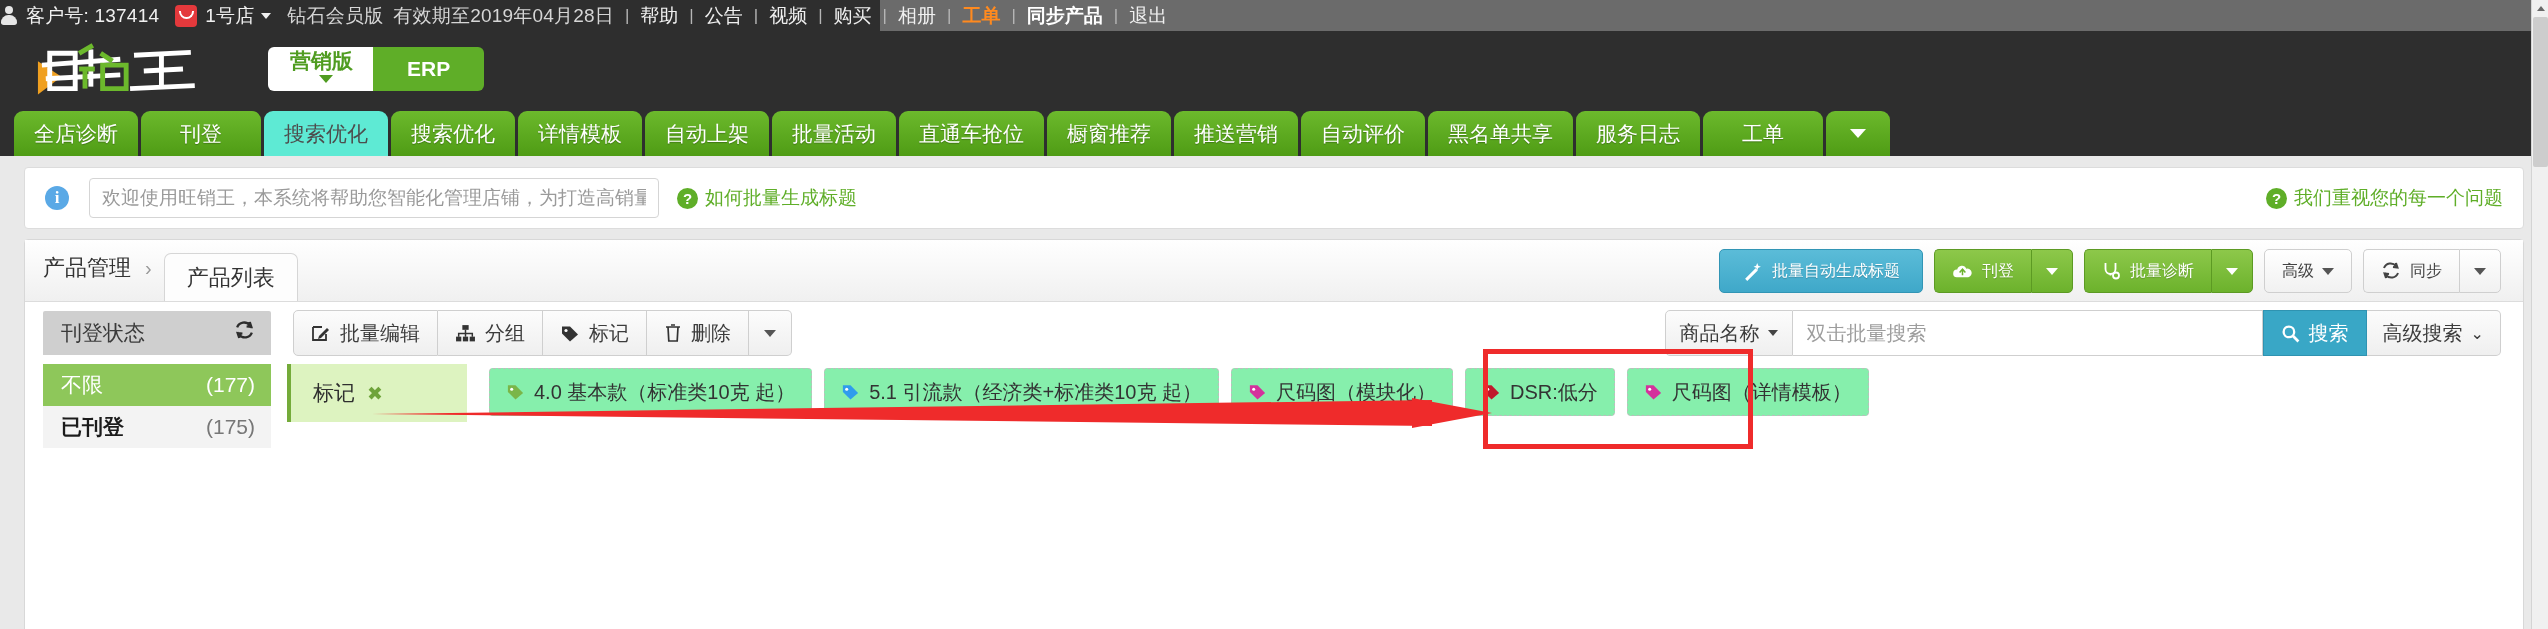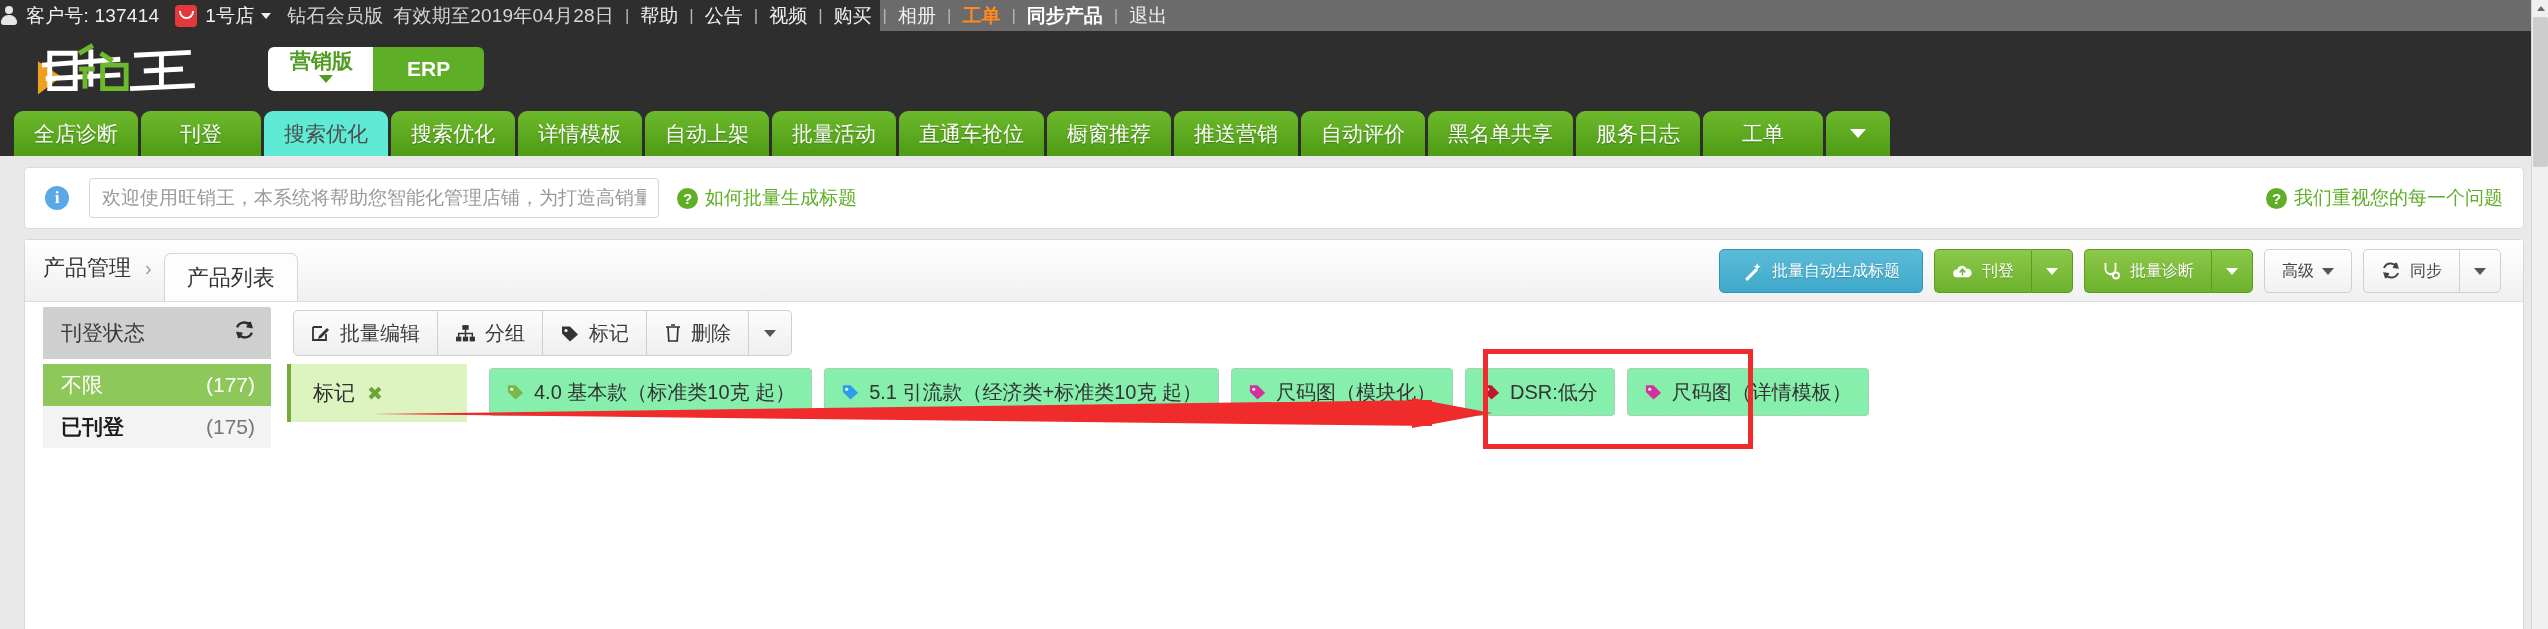--- a/index.html
+++ b/index.html
@@ -230,21 +230,21 @@
     border-top: 7px solid #555; margin-left: 8px;
   }
   .ico { margin-right: 9px; display: inline-flex; align-items: center; }
 
   
   .toolrow {
     display: flex; align-items: center; height: 62px;
     padding: 0 22px 0 0; position: relative;
   }
   .sidebar-head {
-    width: 228px; height: 52px; background: #cfcfcf;
+    width: 228px; height: 44px; background: #cfcfcf;
     display: flex; align-items: center; justify-content: space-between;
     padding: 0 16px 0 18px; color: #3a3a3a; font-size: 21px;
     margin-left: 18px; border-radius: 2px 2px 0 0;
   }
   .grpbtns { display: flex; margin-left: 22px; }
   .grpbtns .btn {
     border-radius: 0; border-color: #cfcfcf; border-left-width: 0;
     background: linear-gradient(to bottom, #fcfcfc 0%, #efefef 100%);
     color: #3c3c3c; font-size: 20px; padding: 0 17px; height: 46px;
   }
@@ -571,20 +571,40 @@
               <path d="M1 4 L15 4 M6 2 L10 2 M3 4 L3.8 18 L12.2 18 L13 4" stroke="#333" stroke-width="1.7" fill="none"></path>
             </svg>
         </span>
         <span>删除</span>
       </div>
       <div class="btn">
         <span style="border-left:6px solid transparent;border-right:6px solid transparent;border-top:7px solid #555;"></span>
       </div>
     </div>
 
+    <div class="searchgrp">
+      <div class="sg-select">
+        <span>商品名称</span>
+        <span style="margin-left:8px;border-left:5px solid transparent;border-right:5px solid transparent;border-top:6px solid #444;"></span>
+      </div>
+      <input class="sg-input" placeholder="双击批量搜索" style="">
+      <div class="sg-search">
+        <span class="ico">
+          <svg width="19" height="19" viewBox="0 0 18 18">
+              <circle cx="7.5" cy="7.5" r="5" stroke="#fff" stroke-width="2.2" fill="none"></circle>
+              <path d="M11.4 11.4 L16.5 16.5" stroke="#fff" stroke-width="2.6"></path>
+            </svg>
+        </span>
+        <span>搜索</span>
+      </div>
+      <div class="sg-adv">
+        <span>高级搜索</span>
+        <span style="margin-left:8px;font-size:16px;">⌄</span>
+      </div>
+    </div>
   </div>
 
   <div class="bodyrow">
     <div class="sidebar">
       <div class="side-item sel">
         <span>不限</span>
         <span class="cnt">(177)</span>
       </div>
       <div class="side-item norm">
         <span>已刊登</span>

